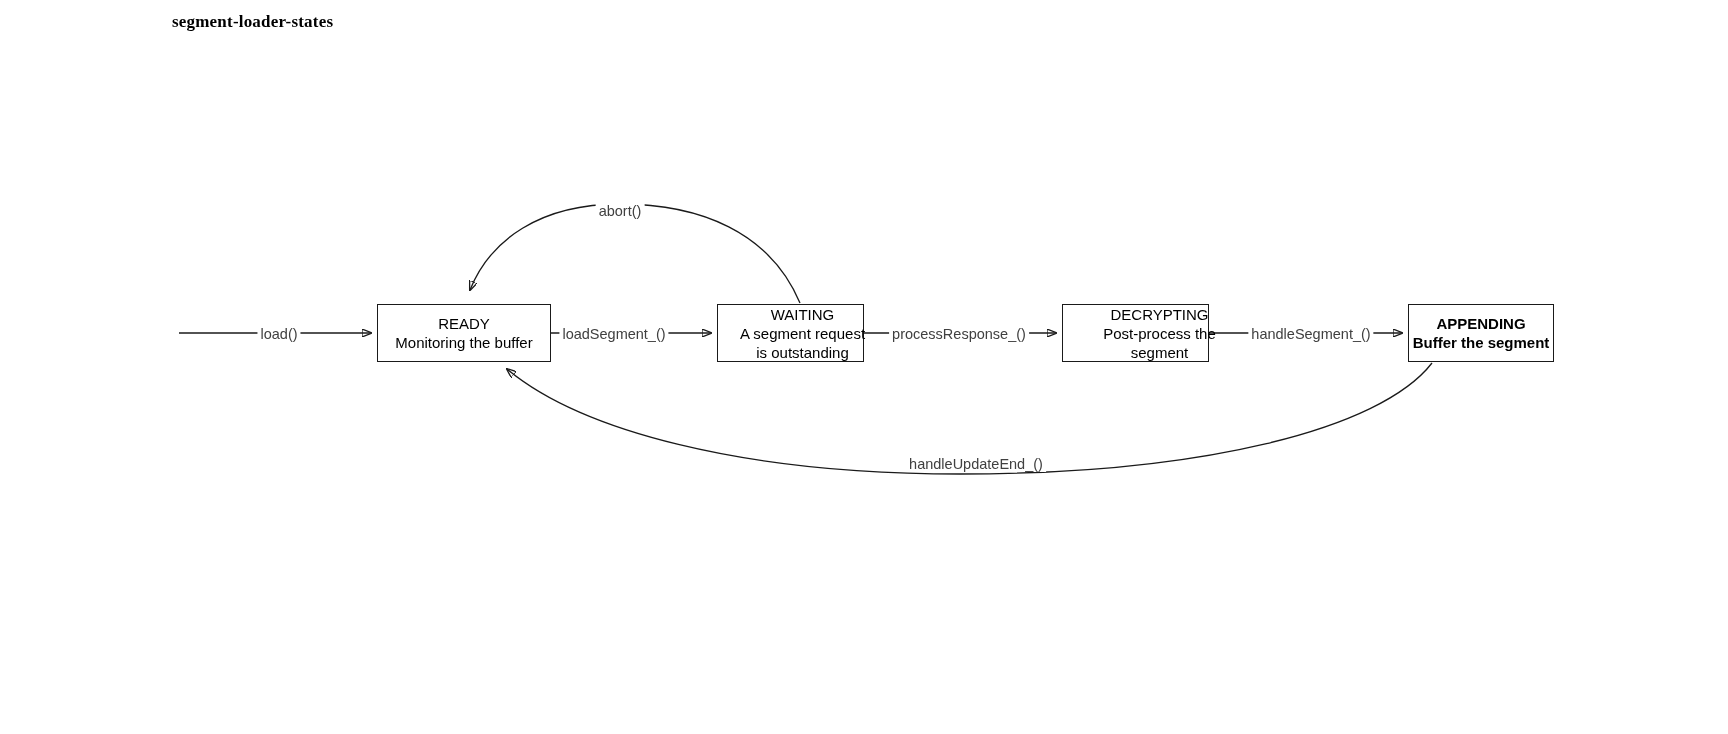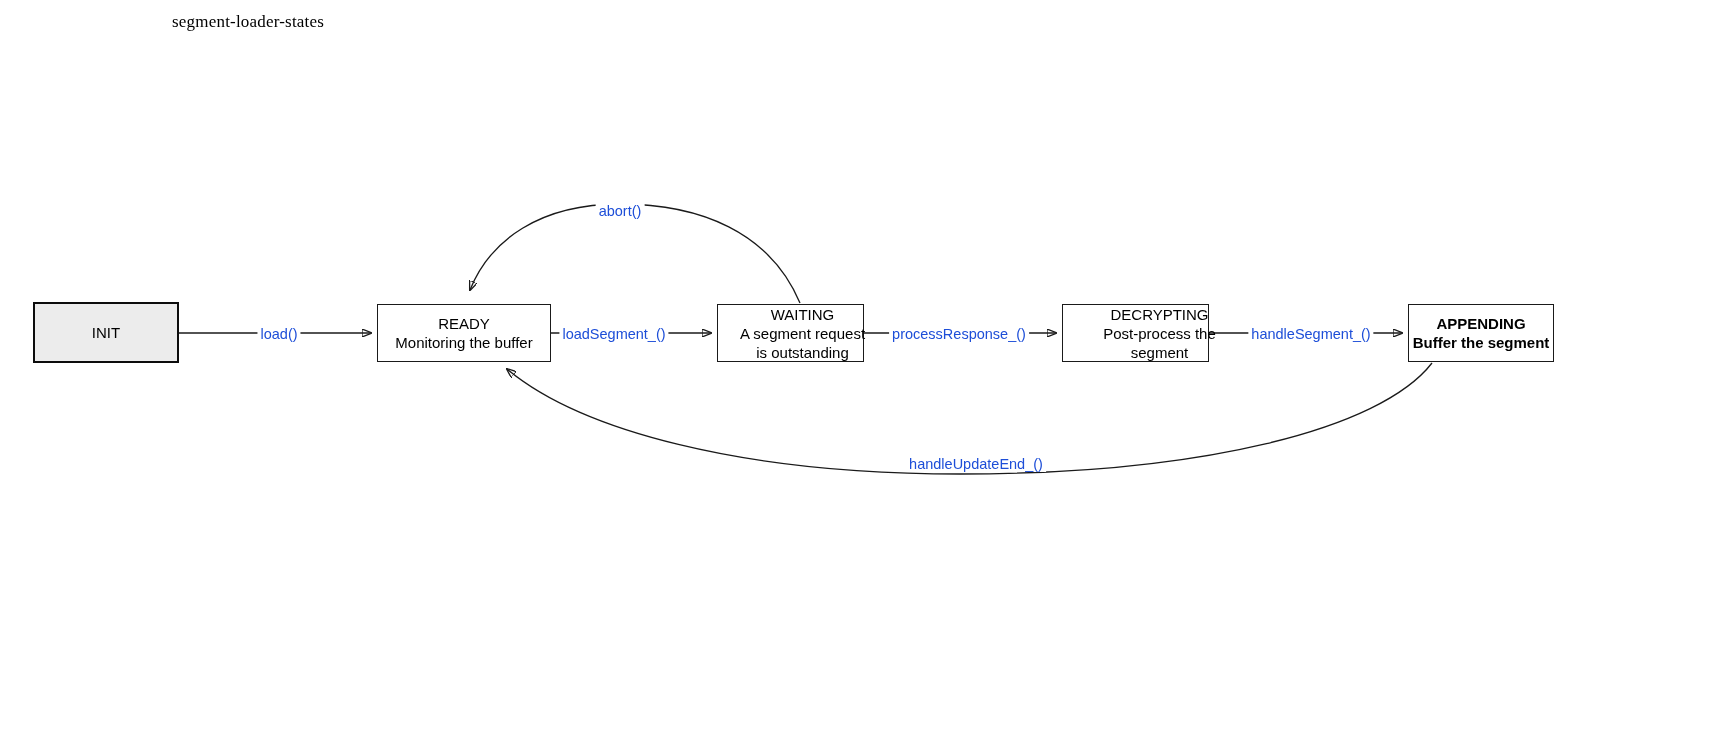--- a/index.html
+++ b/index.html
@@ -13,21 +13,21 @@
     height: 734px;
     background: #ffffff;
     overflow: hidden;
     font-family: "Liberation Sans", sans-serif;
   }
   #diagram-title {
     position: absolute;
     left: 172px;
     top: 12px;
     font-family: "Liberation Serif", serif;
-    font-weight: normal;
+    font-weight: bold;
     font-size: 17px;
     color: #000000;
     letter-spacing: 0.2px;
     white-space: nowrap;
   }
   .state-node {
     position: absolute;
     box-sizing: border-box;
     display: flex;
     flex-direction: column;
@@ -44,21 +44,21 @@
   .state-node.start {
     background: #ececec;
     border: 2.5px solid #0c0c0c;
   }
   .node-title { display: block; }
   .node-desc { display: block; }
 
   .edge-label {
     position: absolute;
     font-size: 14.5px;
-    color: #1d4ed8;
+    color: #404040;
     background: #ffffff;
     padding: 0 3px;
     white-space: nowrap;
     transform: translate(-50%, -50%);
     line-height: 16px;
   }
 
   svg.edges {
     position: absolute;
     left: 0;
@@ -93,23 +93,20 @@
 
     <line x1="864" y1="333" x2="1056" y2="333" marker-end="url(#arrow)"></line>
 
     <line x1="1209" y1="333" x2="1402" y2="333" marker-end="url(#arrow)"></line>
 
     <path d="M 800 303 C 770 232 700 204 620 204 C 540 204 490 240 470 290" marker-end="url(#arrow)"></path>
 
     <path d="M 1432 363 C 1380 430 1200 474 960 474 C 740 474 580 430 507 369" marker-end="url(#arrow)"></path>
   </svg>
 
-  <div class="state-node start" style="left:33px; top:302px; width:146px; height:61px;">
-    <span class="node-title">INIT</span>
-  </div>
 
   <div class="state-node" style="left:377px; top:304px; width:174px; height:58px;">
     <span class="node-title">READY</span>
     <span class="node-desc">Monitoring the buffer</span>
   </div>
 
   <div class="state-node" style="left:717px; top:304px; width:147px; height:58px;padding-left:24px;">
     <span class="node-title">WAITING</span>
     <span class="node-desc">A segment request<br>is outstanding</span>
   </div>

